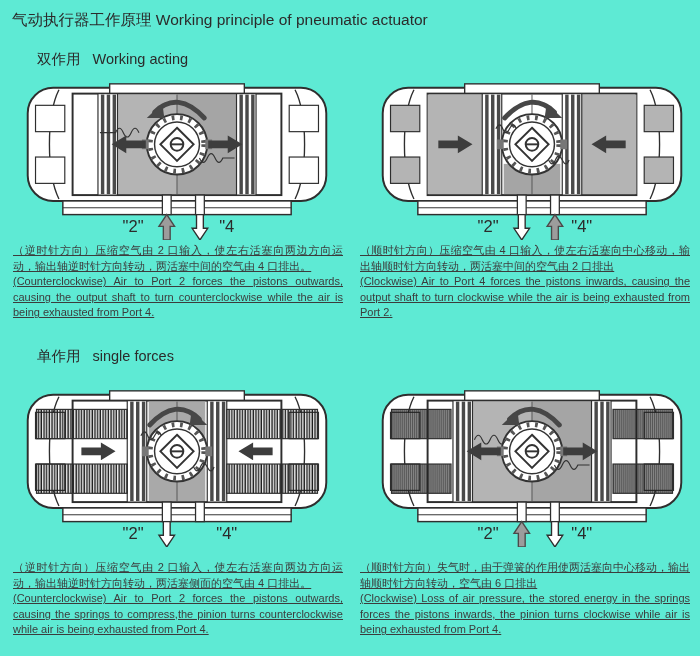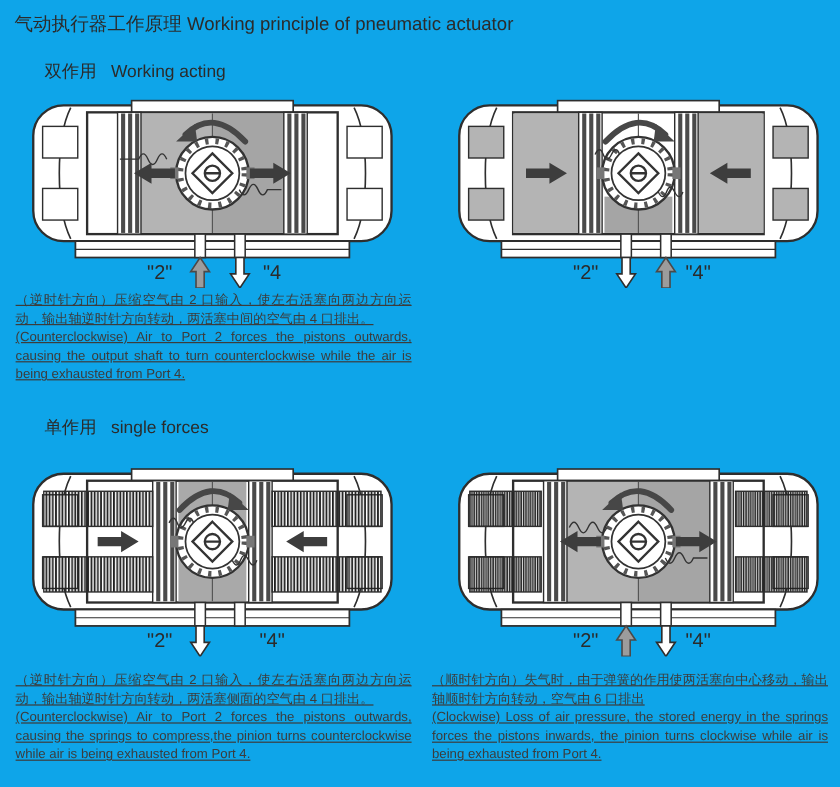--- a/index.html
+++ b/index.html
@@ -1,16 +1,16 @@
 <!DOCTYPE html>
 <html><head>
 <meta charset="utf-8">
 <style>
   html,body{margin:0;padding:0;background:#fff;}
-  .page{position:relative;width:700px;height:656px;background:#0ea5e9;overflow:hidden;
+  .page{position:relative;width:700px;height:656px;background:#5eead4;overflow:hidden;
         font-family:"Liberation Sans","DejaVu Sans",sans-serif;color:#2e2e2e;}
   .title{position:absolute;left:12px;top:10px;font-size:15.5px;color:#2b2b2b;white-space:nowrap;}
   .sec{position:absolute;font-size:14.5px;color:#2b2b2b;white-space:nowrap;}
   .sec .cn{margin-right:12px;margin-left:25px;}
   .diag{position:absolute;width:322px;}
   .diag svg{display:block;}
   .desc{position:absolute;width:330px;font-size:11px;line-height:1.42;color:#3c3c3c;text-align:justify;text-decoration:underline;}
   .desc p{margin:0;}
   svg text.port{font-family:"Liberation Sans","DejaVu Sans",sans-serif;font-size:17px;fill:#2b2b2b;text-anchor:middle;}
 </style>
@@ -154,20 +154,24 @@
       <use href="#sym-up-filled" transform="translate(188.5,140)"></use>
       <text class="port" x="120" y="158">"2"</text>
       <text class="port" x="216" y="158">"4"</text>
     </svg>
   </div>
 
   <div class="desc" style="left:13px;top:243px">
     <p>（逆时针方向）压缩空气由 2 口输入，使左右活塞向两边方向运动，输出轴逆时针方向转动，两活塞中间的空气由 4 口排出。</p>
     <p>(Counterclockwise) Air to Port 2 forces the pistons outwards, causing the output shaft to turn counterclockwise while the air is being exhausted from Port 4.</p>
   </div>
+  <div class="desc" style="left:360px;top:243px">
+    <p>（顺时针方向）压缩空气由 4 口输入，使左右活塞向中心移动，输出轴顺时针方向转动，两活塞中间的空气由 2 口排出</p>
+    <p>(Clockwise) Air to Port 4 forces the pistons inwards, causing the output shaft to turn clockwise while the air is being exhausted from Port 2.</p>
+  </div>
 
   <div class="sec" style="left:12px;top:347px">
     <span class="cn">单作用</span><span>single forces</span>
   </div>
 
   <div class="diag" style="left:16px;top:385px">
     <svg viewBox="0 0 330 166" width="322">
       <use href="#sym-body"></use>
       <g>
         <rect x="20" y="28" width="30" height="27" fill="#fff" stroke="#2e2e2e" stroke-width="1.2"></rect>

